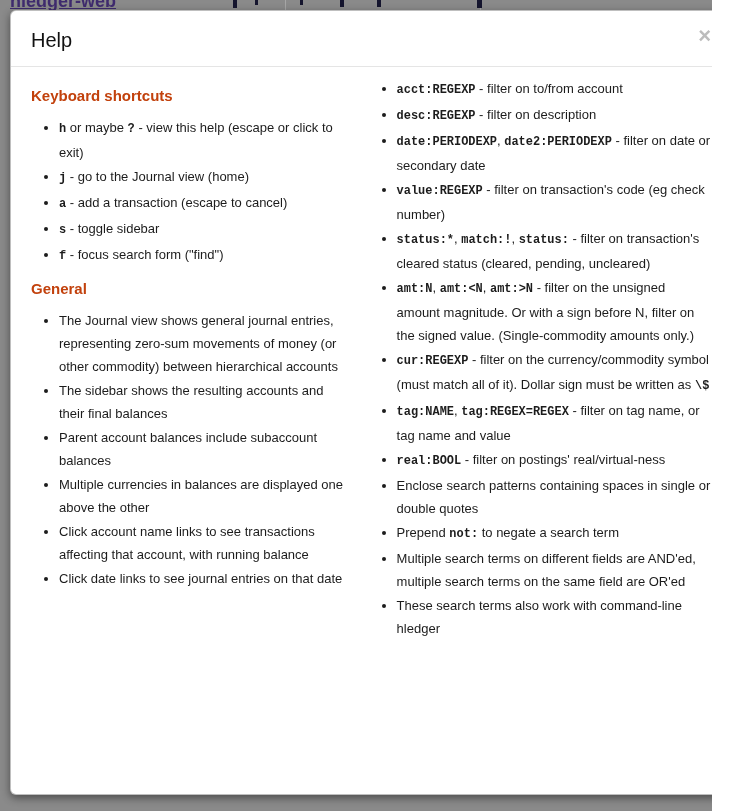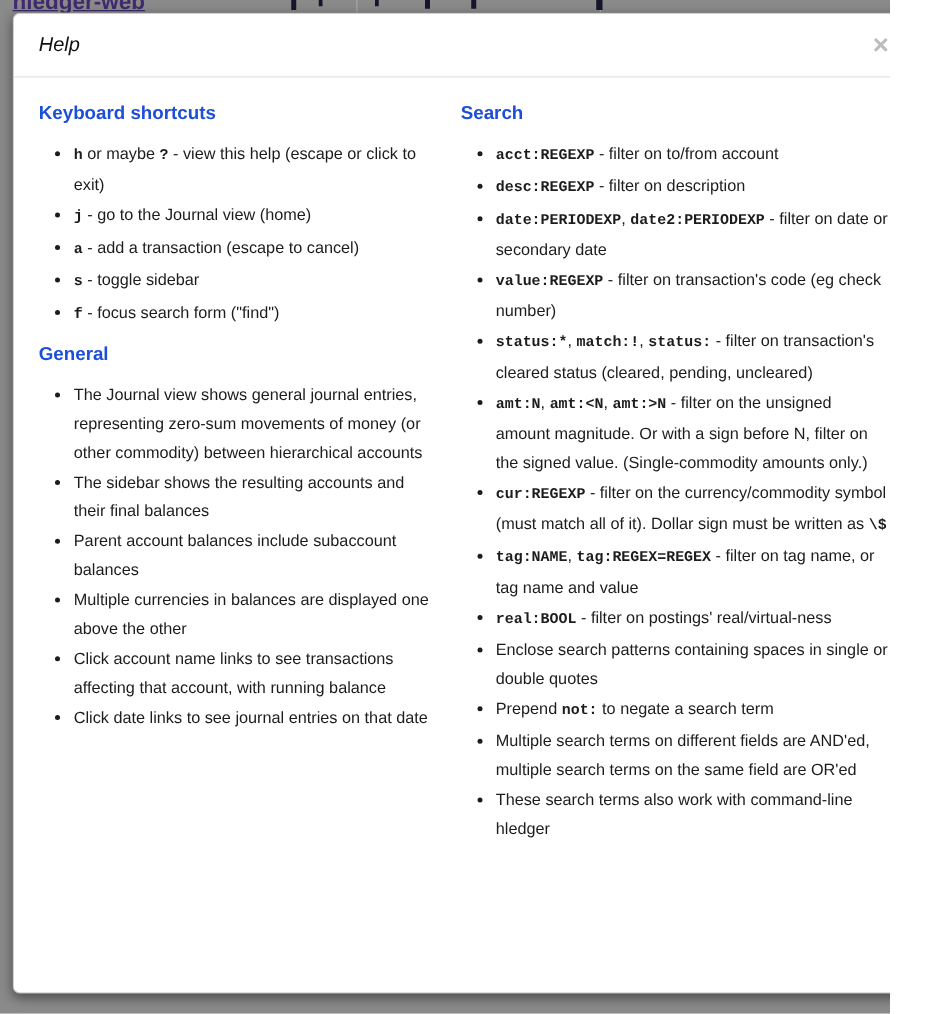--- a/index.html
+++ b/index.html
@@ -73,25 +73,24 @@
     border-radius: 6px;
     box-shadow: 0 3px 9px rgba(0,0,0,0.45);
     z-index: 3;
     overflow: hidden;
   }
   .modal-header {
     padding: 16px 20px 13px 20px;
     border-bottom: 1px solid #e5e5e5;
   }
   .modal-title {
-    font-size: 16px;
+    font-size: 20px;
     font-weight: 400;
     color: #111111;
     line-height: 1.3;
-    font-style: italic;
   }
   .close-btn {
     float: right;
     background: none;
     border: none;
     font-size: 22px;
     font-weight: bold;
     line-height: 18px;
     color: #bcbcbc;
     cursor: pointer;
@@ -102,21 +101,21 @@
   .modal-body {
     padding: 10px 20px 20px 20px;
     display: flex;
     align-items: flex-start;
   }
   .col-left  { width: 47%; padding-right: 6px; }
   .col-right { width: 53%; padding-left: 18px; }
   .section-heading {
     font-size: 15px;
     font-weight: bold;
-    color: #1d4ed8;
+    color: #c2410c;
     margin: 10px 0 12px 0;
   }
   .section-heading.second { margin-top: 12px; }
   ul.help-list {
     margin: 0 0 10px 0;
     padding-left: 28px;
   }
   ul.help-list li {
     font-size: 13px;
     line-height: 23px;
@@ -168,21 +167,20 @@
         <ul class="help-list">
             <li>The Journal view shows general journal entries, representing zero-sum movements of money (or other commodity) between hierarchical accounts</li>
             <li>The sidebar shows the resulting accounts and their final balances</li>
             <li>Parent account balances include subaccount balances</li>
             <li>Multiple currencies in balances are displayed one above the other</li>
             <li>Click account name links to see transactions affecting that account, with running balance</li>
             <li>Click date links to see journal entries on that date</li>
           </ul>
       </div>
       <div class="col-right">
-        <div class="section-heading">Search</div>
         <ul class="help-list">
             <li><code>acct:REGEXP</code> - filter on to/from account</li>
             <li><code>desc:REGEXP</code> - filter on description</li>
             <li><code>date:PERIODEXP</code>, <code>date2:PERIODEXP</code> - filter on date or secondary date</li>
             <li><code>value:REGEXP</code> - filter on transaction's code (eg check number)</li>
             <li><code>status:*</code>, <code>match:!</code>, <code>status:</code> - filter on transaction's cleared status (cleared, pending, uncleared)</li>
             <li><code>amt:N</code>, <code>amt:&lt;N</code>, <code>amt:&gt;N</code> - filter on the unsigned amount magnitude. Or with a sign before N, filter on the signed value. (Single-commodity amounts only.)</li>
             <li><code>cur:REGEXP</code> - filter on the currency/commodity symbol (must match all of it). Dollar sign must be written as <code>\$</code></li>
             <li><code>tag:NAME</code>, <code>tag:REGEX=REGEX</code> - filter on tag name, or tag name and value</li>
             <li><code>real:BOOL</code> - filter on postings' real/virtual-ness</li>

